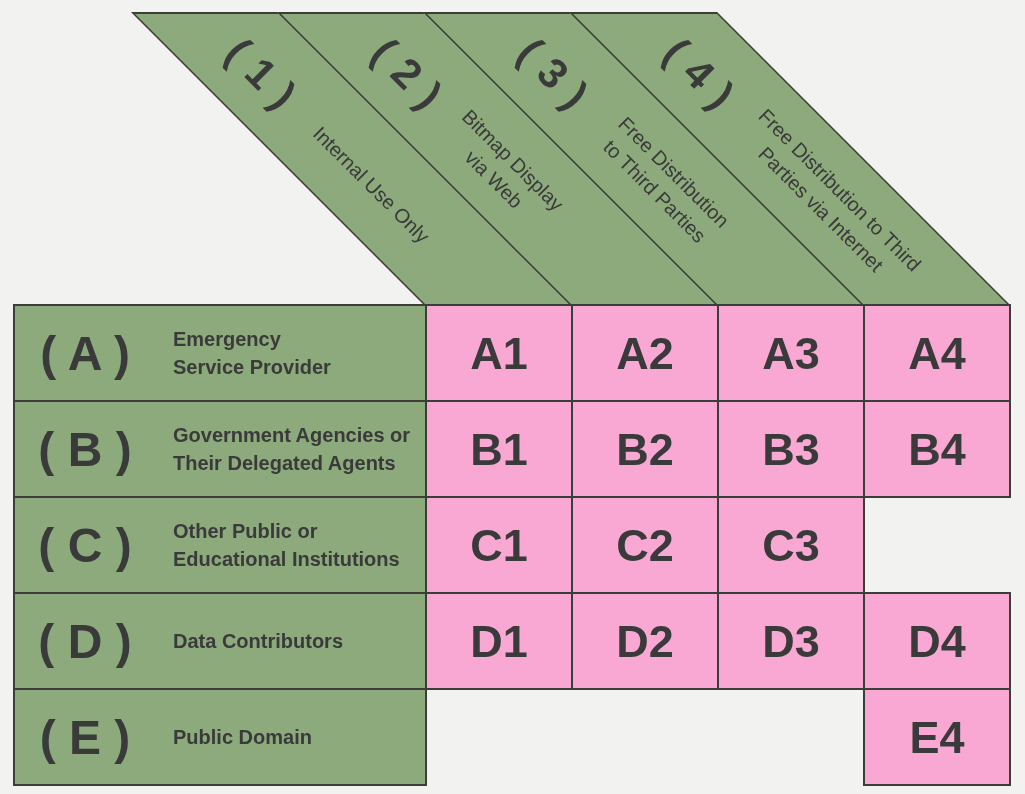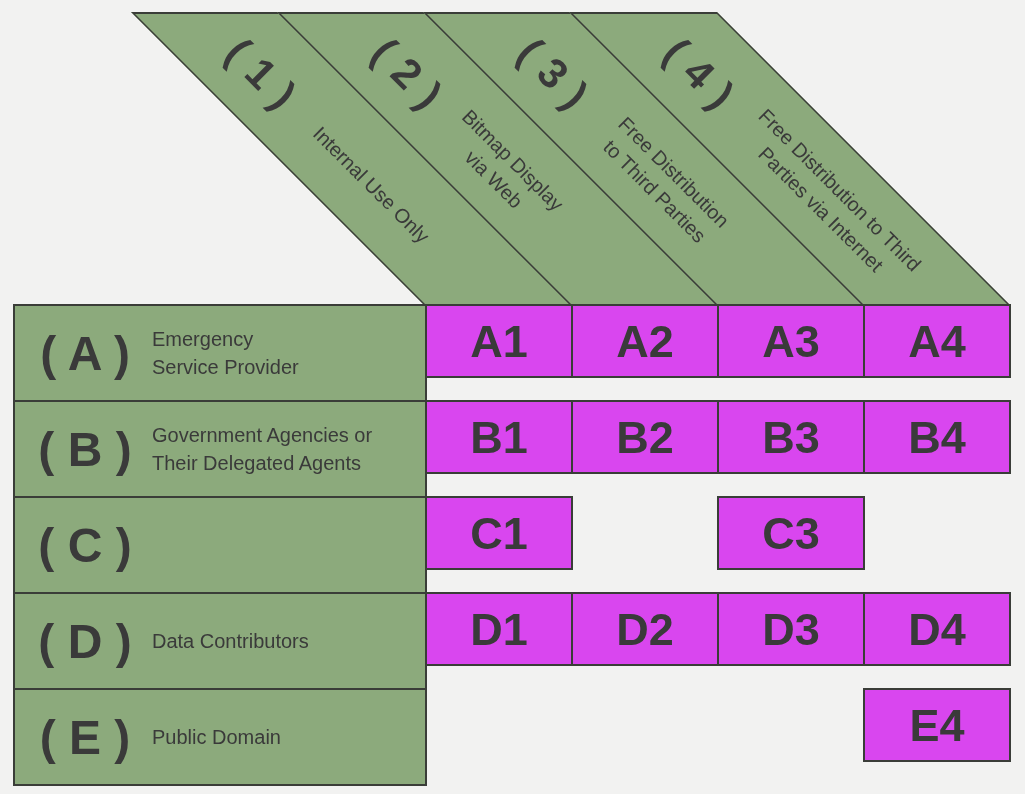--- a/index.html
+++ b/index.html
@@ -27,26 +27,26 @@
   .rowhead {
     position:absolute; left:13px; width:414px; height:98px;
     background:#8caa7c; border:2px solid #3a3d38; box-sizing:border-box;
     display:flex; align-items:center; padding-left:20px;
   }
   .rowhead .letter {
     flex:0 0 auto; width:100px; text-align:center;
     font-size:48px; font-weight:bold; white-space:pre;
   }
   .rowhead .desc {
-    margin-left:17px; font-size:20px; line-height:1.4; white-space:pre;
+    margin-left:38px; font-size:20px; line-height:1.4; white-space:pre;font-weight:bold;
   }
   
   .cell {
-    position:absolute; width:148px; height:74px;
-    background:#d946ef; border:2px solid #3a3d38; box-sizing:border-box;
+    position:absolute; width:148px; height:98px;
+    background:#f9a8d4; border:2px solid #3a3d38; box-sizing:border-box;
     display:flex; align-items:center; justify-content:center;
     font-size:45px; font-weight:bold; padding-top:2px;
   }
 </style>
 </head>
 <body>
 
 <div class="stage">
 
   <div class="band" style="left:425px"></div>
@@ -72,20 +72,22 @@
     <span class="desc">Emergency
 Service Provider</span>
   </div>
   <div class="rowhead" style="top:400px">
     <span class="letter">( B )</span>
     <span class="desc">Government Agencies or
 Their Delegated Agents</span>
   </div>
   <div class="rowhead" style="top:496px">
     <span class="letter">( C )</span>
+    <span class="desc">Other Public or
+Educational Institutions</span>
   </div>
   <div class="rowhead" style="top:592px">
     <span class="letter">( D )</span>
     <span class="desc">Data Contributors</span>
   </div>
   <div class="rowhead" style="top:688px">
     <span class="letter">( E )</span>
     <span class="desc">Public Domain</span>
   </div>
 
@@ -93,20 +95,21 @@
   <div class="cell" style="left:571px; top:304px">A2</div>
   <div class="cell" style="left:717px; top:304px">A3</div>
   <div class="cell" style="left:863px; top:304px">A4</div>
 
   <div class="cell" style="left:425px; top:400px">B1</div>
   <div class="cell" style="left:571px; top:400px">B2</div>
   <div class="cell" style="left:717px; top:400px">B3</div>
   <div class="cell" style="left:863px; top:400px">B4</div>
 
   <div class="cell" style="left:425px; top:496px">C1</div>
+  <div class="cell" style="left:571px; top:496px">C2</div>
   <div class="cell" style="left:717px; top:496px">C3</div>
 
   <div class="cell" style="left:425px; top:592px">D1</div>
   <div class="cell" style="left:571px; top:592px">D2</div>
   <div class="cell" style="left:717px; top:592px">D3</div>
   <div class="cell" style="left:863px; top:592px">D4</div>
 
   <div class="cell" style="left:863px; top:688px">E4</div>
 
 </div>

